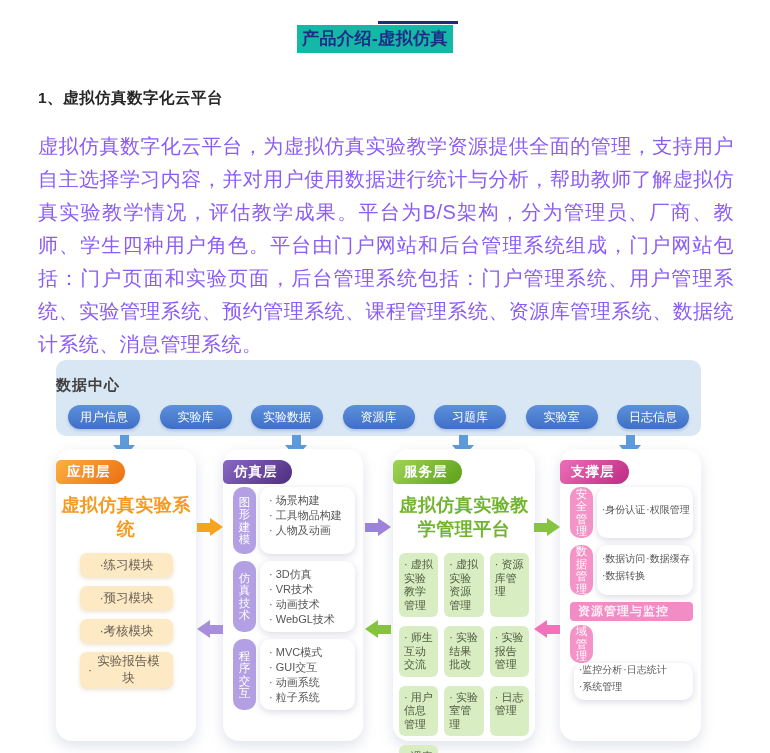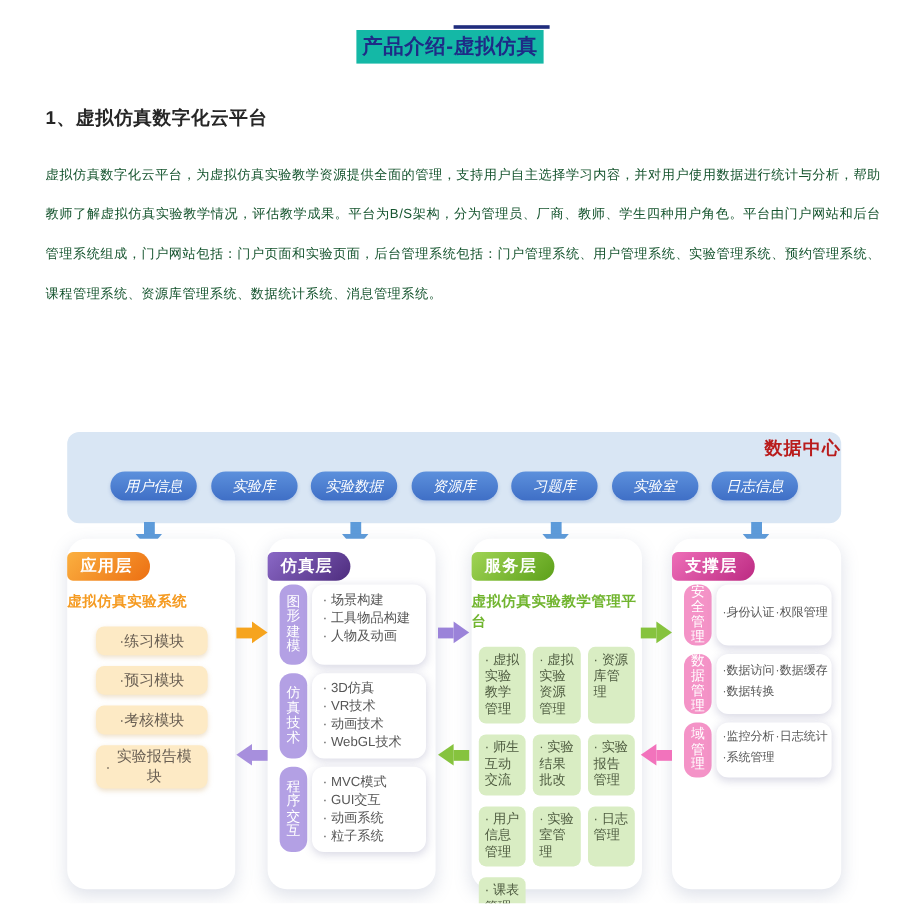--- a/index.html
+++ b/index.html
@@ -5,60 +5,60 @@
   html,body{margin:0;padding:0;background:#ffffff;}
   .page{position:relative;width:770px;height:753px;background:#fff;overflow:hidden;
         font-family:"Liberation Sans","DejaVu Sans",sans-serif;color:#2f2f2f;}
   
   .title-line{position:absolute;left:378px;top:21px;width:80px;height:3px;background:#1f2c7d;}
   .title-badge{position:absolute;left:297px;top:25px;width:156px;height:28px;line-height:28px;
         text-align:center;background:#14b8a6;color:#1e2b86;font-weight:bold;font-size:17px;letter-spacing:.5px;}
   
   .content{padding:0 36px 0 38px;}
   .section-heading{margin:0;padding-top:88px;font-size:15.5px;font-weight:bold;color:#262626;letter-spacing:.5px;}
-  .body-paragraph{margin:21px 0 0 0;font-size:11px;line-height:33px;text-align:justify;color:#14532d;letter-spacing:.4px;}
+  .body-paragraph{margin:21px 0 0 0;font-size:20px;line-height:33px;text-align:justify;color:#8b5cf6;letter-spacing:.4px;}
   
   .diagram{position:absolute;left:0;top:358px;width:770px;height:395px;}
   .data-center{position:absolute;left:56px;top:2px;width:645px;height:76px;background:#d9e6f4;border-radius:10px;}
-  .dc-title{text-align:right;padding-top:4px;font-size:15px;font-weight:bold;color:#b91c1c;letter-spacing:1px;}
-  .dc-pills{display:flex;justify-content:space-between;padding:0 36px;margin-top:10px;font-style:italic;}
+  .dc-title{text-align:left;padding-top:16px;font-size:15px;font-weight:bold;color:#404040;letter-spacing:1px;}
+  .dc-pills{display:flex;justify-content:space-between;padding:0 12px;margin-top:10px;}
   .pill{width:72px;height:24px;line-height:24px;border-radius:12px;text-align:center;color:#fff;font-size:12px;
         background:linear-gradient(180deg,#5c90dc,#3f6fc6);box-shadow:0 2px 3px rgba(60,100,180,.25);}
   
   .varrow{position:absolute;top:77px;width:22px;display:flex;flex-direction:column;align-items:center;}
   .varrow .stem{width:9px;height:10px;background:#5d9bda;}
   .varrow .head{width:0;height:0;border-left:11px solid transparent;border-right:11px solid transparent;border-top:13px solid #5d9bda;}
   
   .card{position:absolute;top:91px;height:292px;background:#fff;border-radius:16px;
         box-shadow:0 5px 14px rgba(110,125,160,.22);}
   .layer-badge{position:absolute;left:0;top:11px;height:24px;line-height:24px;padding:0 14px 0 11px;
         border-radius:6px 15px 15px 6px;color:#fff;font-size:13.5px;font-weight:bold;letter-spacing:1px;}
   .badge-orange{background:linear-gradient(135deg,#fbb040,#ec6f12);}
   .badge-purple{background:linear-gradient(135deg,#8a68c6,#4e2d7e);}
   .badge-green{background:linear-gradient(135deg,#a0d455,#5ca019);}
   .badge-pink{background:linear-gradient(135deg,#ee6eb8,#bc2a82);}
-  .card-sub{text-align:left;font-weight:bold;font-size:12px;letter-spacing:.5px;}
+  .card-sub{text-align:center;font-weight:bold;font-size:18px;letter-spacing:.5px;}
   
   .c1-sub{margin-top:44px;color:#f59b22;}
   .c1-boxes{display:flex;flex-direction:column;gap:9px;margin:12px 0 0 24px;width:93px;}
   .c1-box{min-height:24px;display:flex;align-items:center;justify-content:center;background:#fdeac5;border-radius:7px;
         font-size:12.5px;color:#6a6054;box-shadow:0 2px 4px rgba(205,170,110,.35);text-align:center;padding:1px 8px;box-sizing:border-box;}
   .c1-box::before{content:"· ";}
   
   .vgroup{display:flex;margin:0 8px 7px 10px;}
   .vlabel{width:13px;padding:0 5px;border-radius:10px;color:#fff;font-size:11.5px;line-height:12.5px;
         word-break:break-all;display:flex;align-items:center;justify-content:center;text-align:center;flex:none;}
   .vlabel-purple{background:#b3a0e4;}
   .vlabel-pink{background:#f493c7;}
   .vbox{flex:1;margin-left:4px;background:#fff;border-radius:10px;box-shadow:0 2px 7px rgba(130,130,170,.3);}
   .c2 .vbox{padding:6px 2px 6px 9px;}
   .c2 .vitem{font-size:11px;line-height:15px;color:#565656;}
   .c2 .vitem::before{content:"· ";}
   .card2-groups{padding-top:38px;}
-  .g-h67{height:67px;} .g-h71{height:71px;} .g-h51{height:51px;} .g-h50{height:50px;} .g-h46{height:46px;}
+  .g-h67{height:67px;} .g-h71{height:71px;} .g-h51{height:51px;} .g-h50{height:50px;} .g-h46{height:46px;flex-direction:column;}
   
   .c3-sub{margin-top:44px;color:#71b52f;}
   .c3-grid{display:grid;grid-template-columns:1fr 1fr 1fr;gap:9px 6px;margin:12px 6px 18px 6px;}
   .c3-box{background:#d9edc3;border-radius:6px;padding:5px 3px 5px 5px;font-size:11px;line-height:13.5px;color:#4f5c41;}
   .c3-box::before{content:"· ";}
   
   .card4-groups{padding-top:38px;}
   .hitems{display:flex;flex-wrap:wrap;align-content:center;padding:3px 1px 3px 5px;column-gap:1px;row-gap:3px;height:calc(100% - 6px);box-sizing:border-box;}
   .hitem{font-size:10px;color:#565656;white-space:nowrap;}
   .hitem::before{content:"·";}
@@ -191,20 +191,21 @@
         <div class="vgroup g-h50">
           <div class="vlabel vlabel-pink">数据管理</div>
           <div class="vbox">
             <div class="hitems">
               <span class="hitem">数据访问</span>
               <span class="hitem">数据缓存</span>
               <span class="hitem">数据转换</span>
             </div>
           </div>
         </div>
+        <div class="banner">资源管理与监控</div>
         <div class="vgroup g-h46">
           <div class="vlabel vlabel-pink">域管理</div>
           <div class="vbox">
             <div class="hitems">
               <span class="hitem">监控分析</span>
               <span class="hitem">日志统计</span>
               <span class="hitem">系统管理</span>
             </div>
           </div>
         </div>

